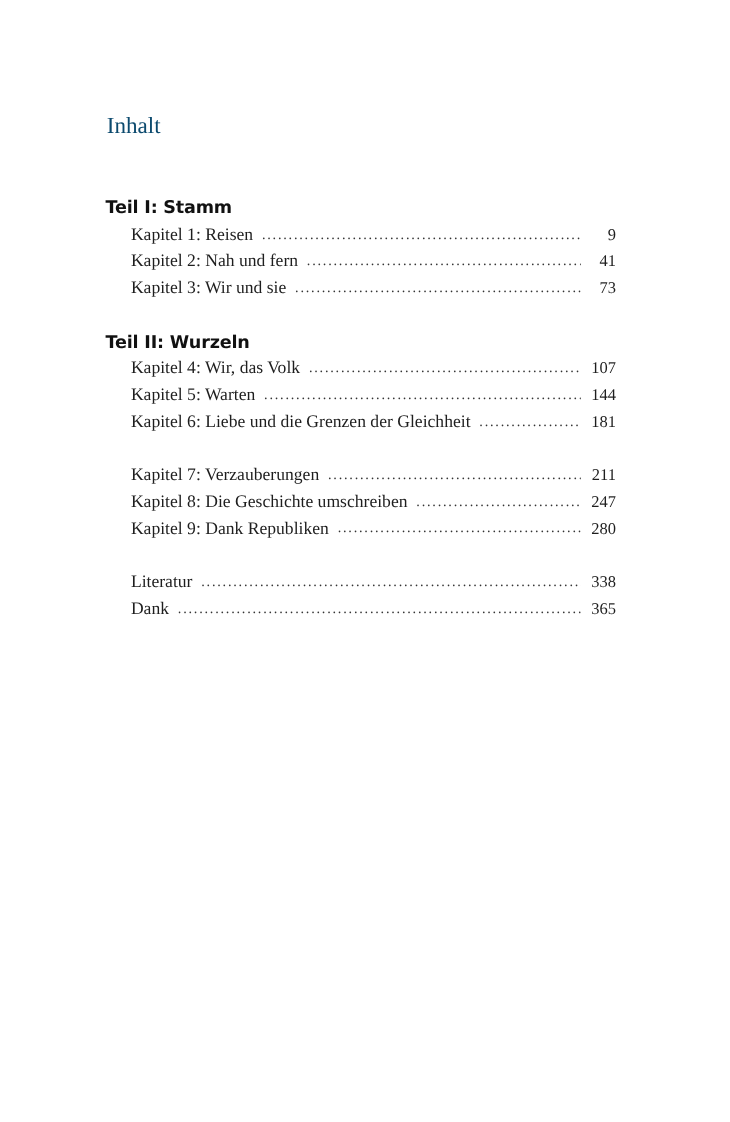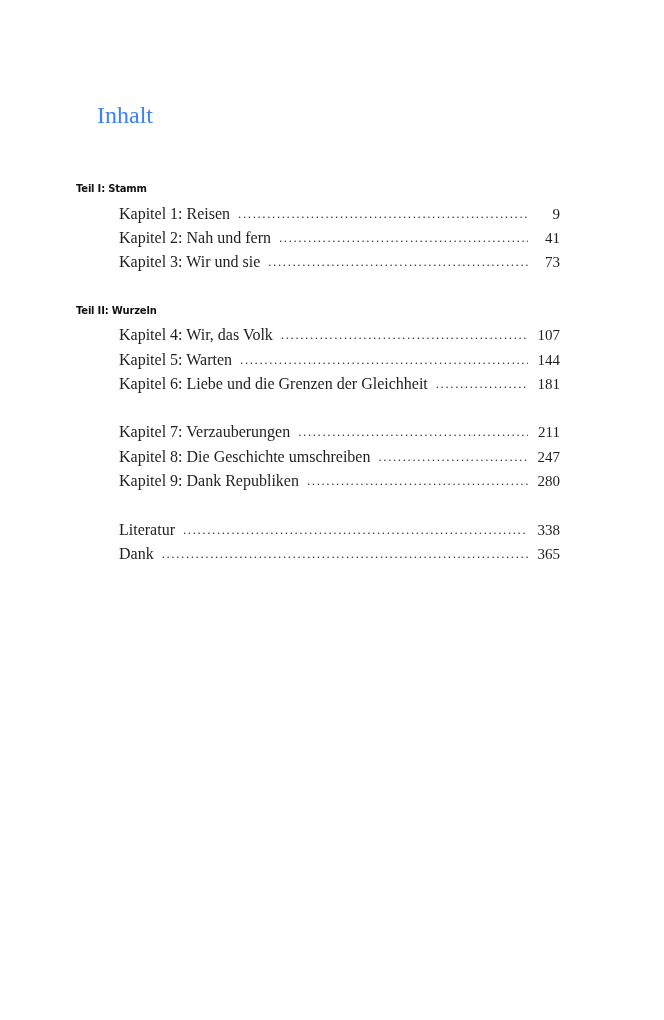--- a/index.html
+++ b/index.html
@@ -1,19 +1,19 @@
 <!DOCTYPE html>
 <html><head>
 <meta charset="utf-8">
 <style>
   html, body { margin:0; padding:0; background:#ffffff; }
   body { width:664px; height:1020px; position:relative; overflow:hidden; color:#1a1a1a; }
-  .title { position:absolute; left:97px; top:102px; font-family:"Liberation Serif","DejaVu Serif",serif; font-size:24px; color:#3b82f6; }
+  .title { position:absolute; left:97px; top:102px; font-family:"Liberation Serif","DejaVu Serif",serif; font-size:21px; color:#0c4a6e; }
   .toc { position:absolute; left:76px; top:177px; width:484px; }
-  .part { font-family:"DejaVu Sans","Liberation Sans",sans-serif; font-weight:bold; font-size:10px; height:24.5px; line-height:24.5px; color:#111; letter-spacing:-0.2px; }
+  .part { font-family:"DejaVu Sans","Liberation Sans",sans-serif; font-weight:bold; font-size:16px; height:24.5px; line-height:24.5px; color:#111; letter-spacing:-0.2px;margin-left:20px; }
   .row { display:flex; align-items:baseline; height:24.4px; line-height:24.4px; font-family:"Liberation Serif","DejaVu Serif",serif; font-size:16px; color:#1e1e1e;margin-left:43px; }
   .row .label { white-space:nowrap; }
   .row .dots { flex:1; overflow:hidden; white-space:nowrap; margin:0 8px; color:#333; font-size:13px; letter-spacing:1.6px; position:relative; top:-1px; }
   .row .dots::after { content:"......................................................................................................................................................................................................"; }
   .row .page { width:24px; text-align:right; font-size:15px; }
   .gap { height:24px; }
 </style>
 </head>
 <body>
 

